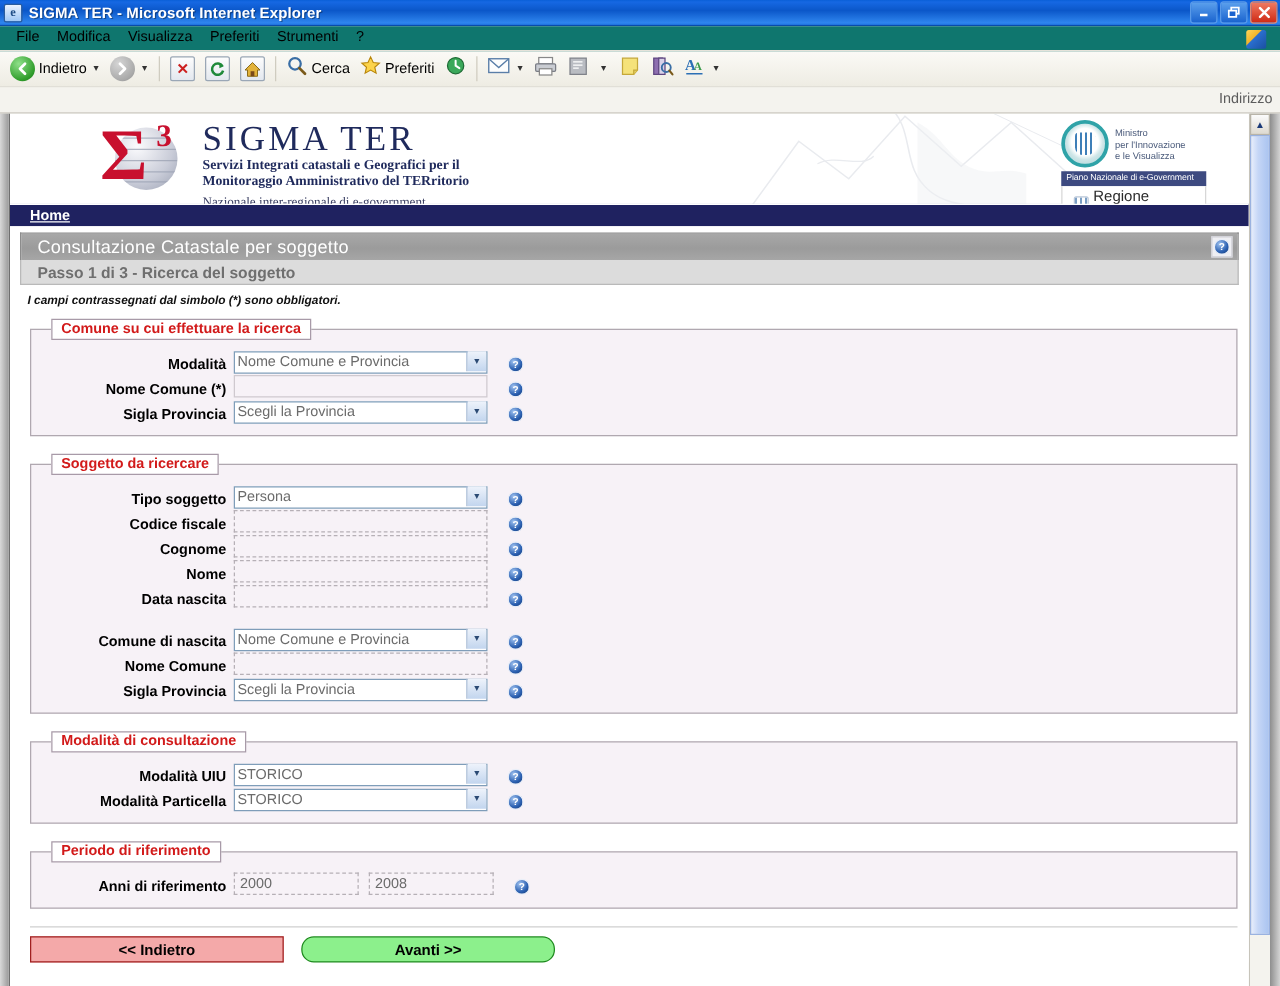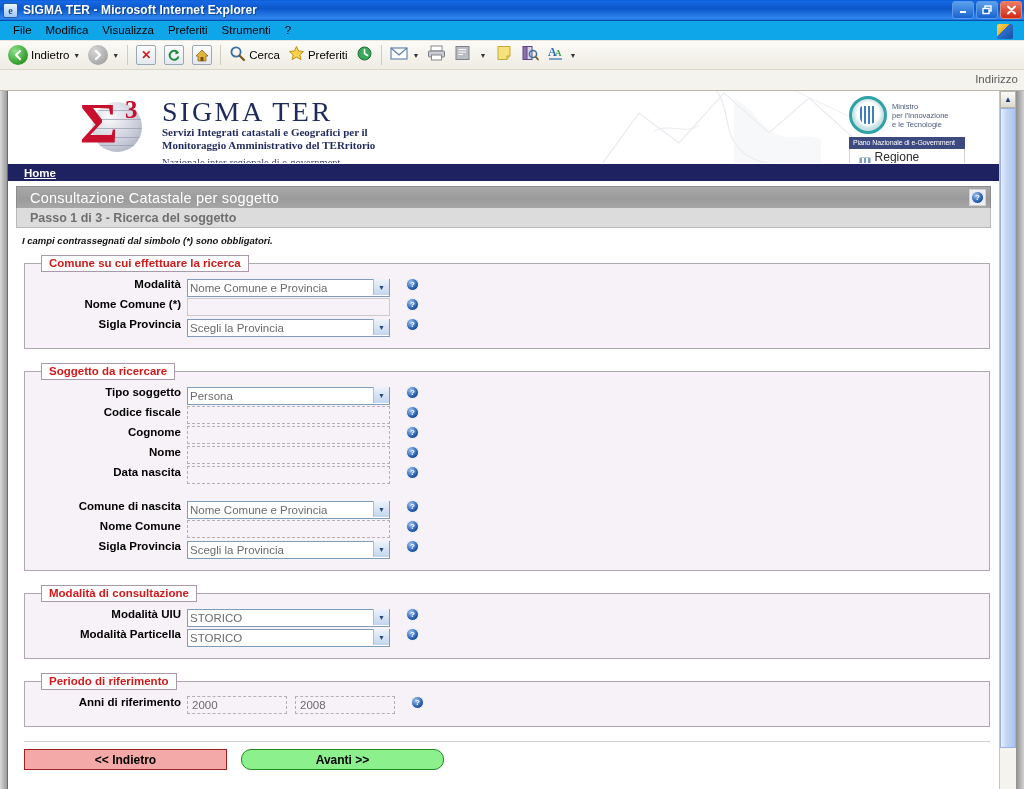--- a/index.html
+++ b/index.html
@@ -42,21 +42,21 @@
     border-radius: 3px;
     display: flex; align-items: center; justify-content: center;
     font-size: 10px; color: #fff; font-weight: bold;
     background: linear-gradient(to bottom,#5ba0ec,#1a63cf);
   }
   .win-btn.close { background: linear-gradient(to bottom,#f07a62,#cf2a15); border-color:#e08a74; }
   .win-btn svg { display:block; }
 
   .menubar {
     height: 20px;
-    background: #0ea5e9;
+    background: #0f766e;
     display: flex; align-items: center;
     padding-left: 6px;
     border-bottom: 1px solid #e5e3da;
     position: relative;
   }
   .menu-item {
     font-size: 11.5px; color: #000;
     padding: 1px 7px 2px 7px;
   }
   .ie-corner-logo {
@@ -276,21 +276,21 @@
   }
   fieldset.box legend {
     background: #ffffff;
     border: 1px solid #a89aa8;
     color: #d21a1a;
     font-size: 11.5px; font-weight: bold;
     padding: 1px 7px 2px 7px;
     margin-left: 16px;
   }
   .row {
-    display: flex; align-items: flex-start;
+    display: flex; align-items: flex-end;
     height: 20px; margin-bottom: 0px;
   }
   .row.gap-top { margin-top: 14px; }
   .lbl {
     width: 162px; text-align: right;
     font-size: 11.5px; font-weight: bold; color: #000;
     padding-right: 6px;
   }
   .fld { position: relative; }
   select.sel {
@@ -569,21 +569,21 @@
       </div>
 
       <div class="min-block">
         <div class="min-row">
           <div class="min-emblem">
               <div class="crest"></div>
             </div>
           <div class="min-text">
             <div>Ministro</div>
             <div>per l'Innovazione</div>
-            <div>e le Tecnologie</div>
+            <div>e le Visualizza</div>
           </div>
         </div>
         <div class="min-pnag">Piano Nazionale di e-Government</div>
         <div class="min-regione">
           <div class="shield"></div>
           <span>Regione Liguria</span>
         </div>
       </div>
     </div>
 

